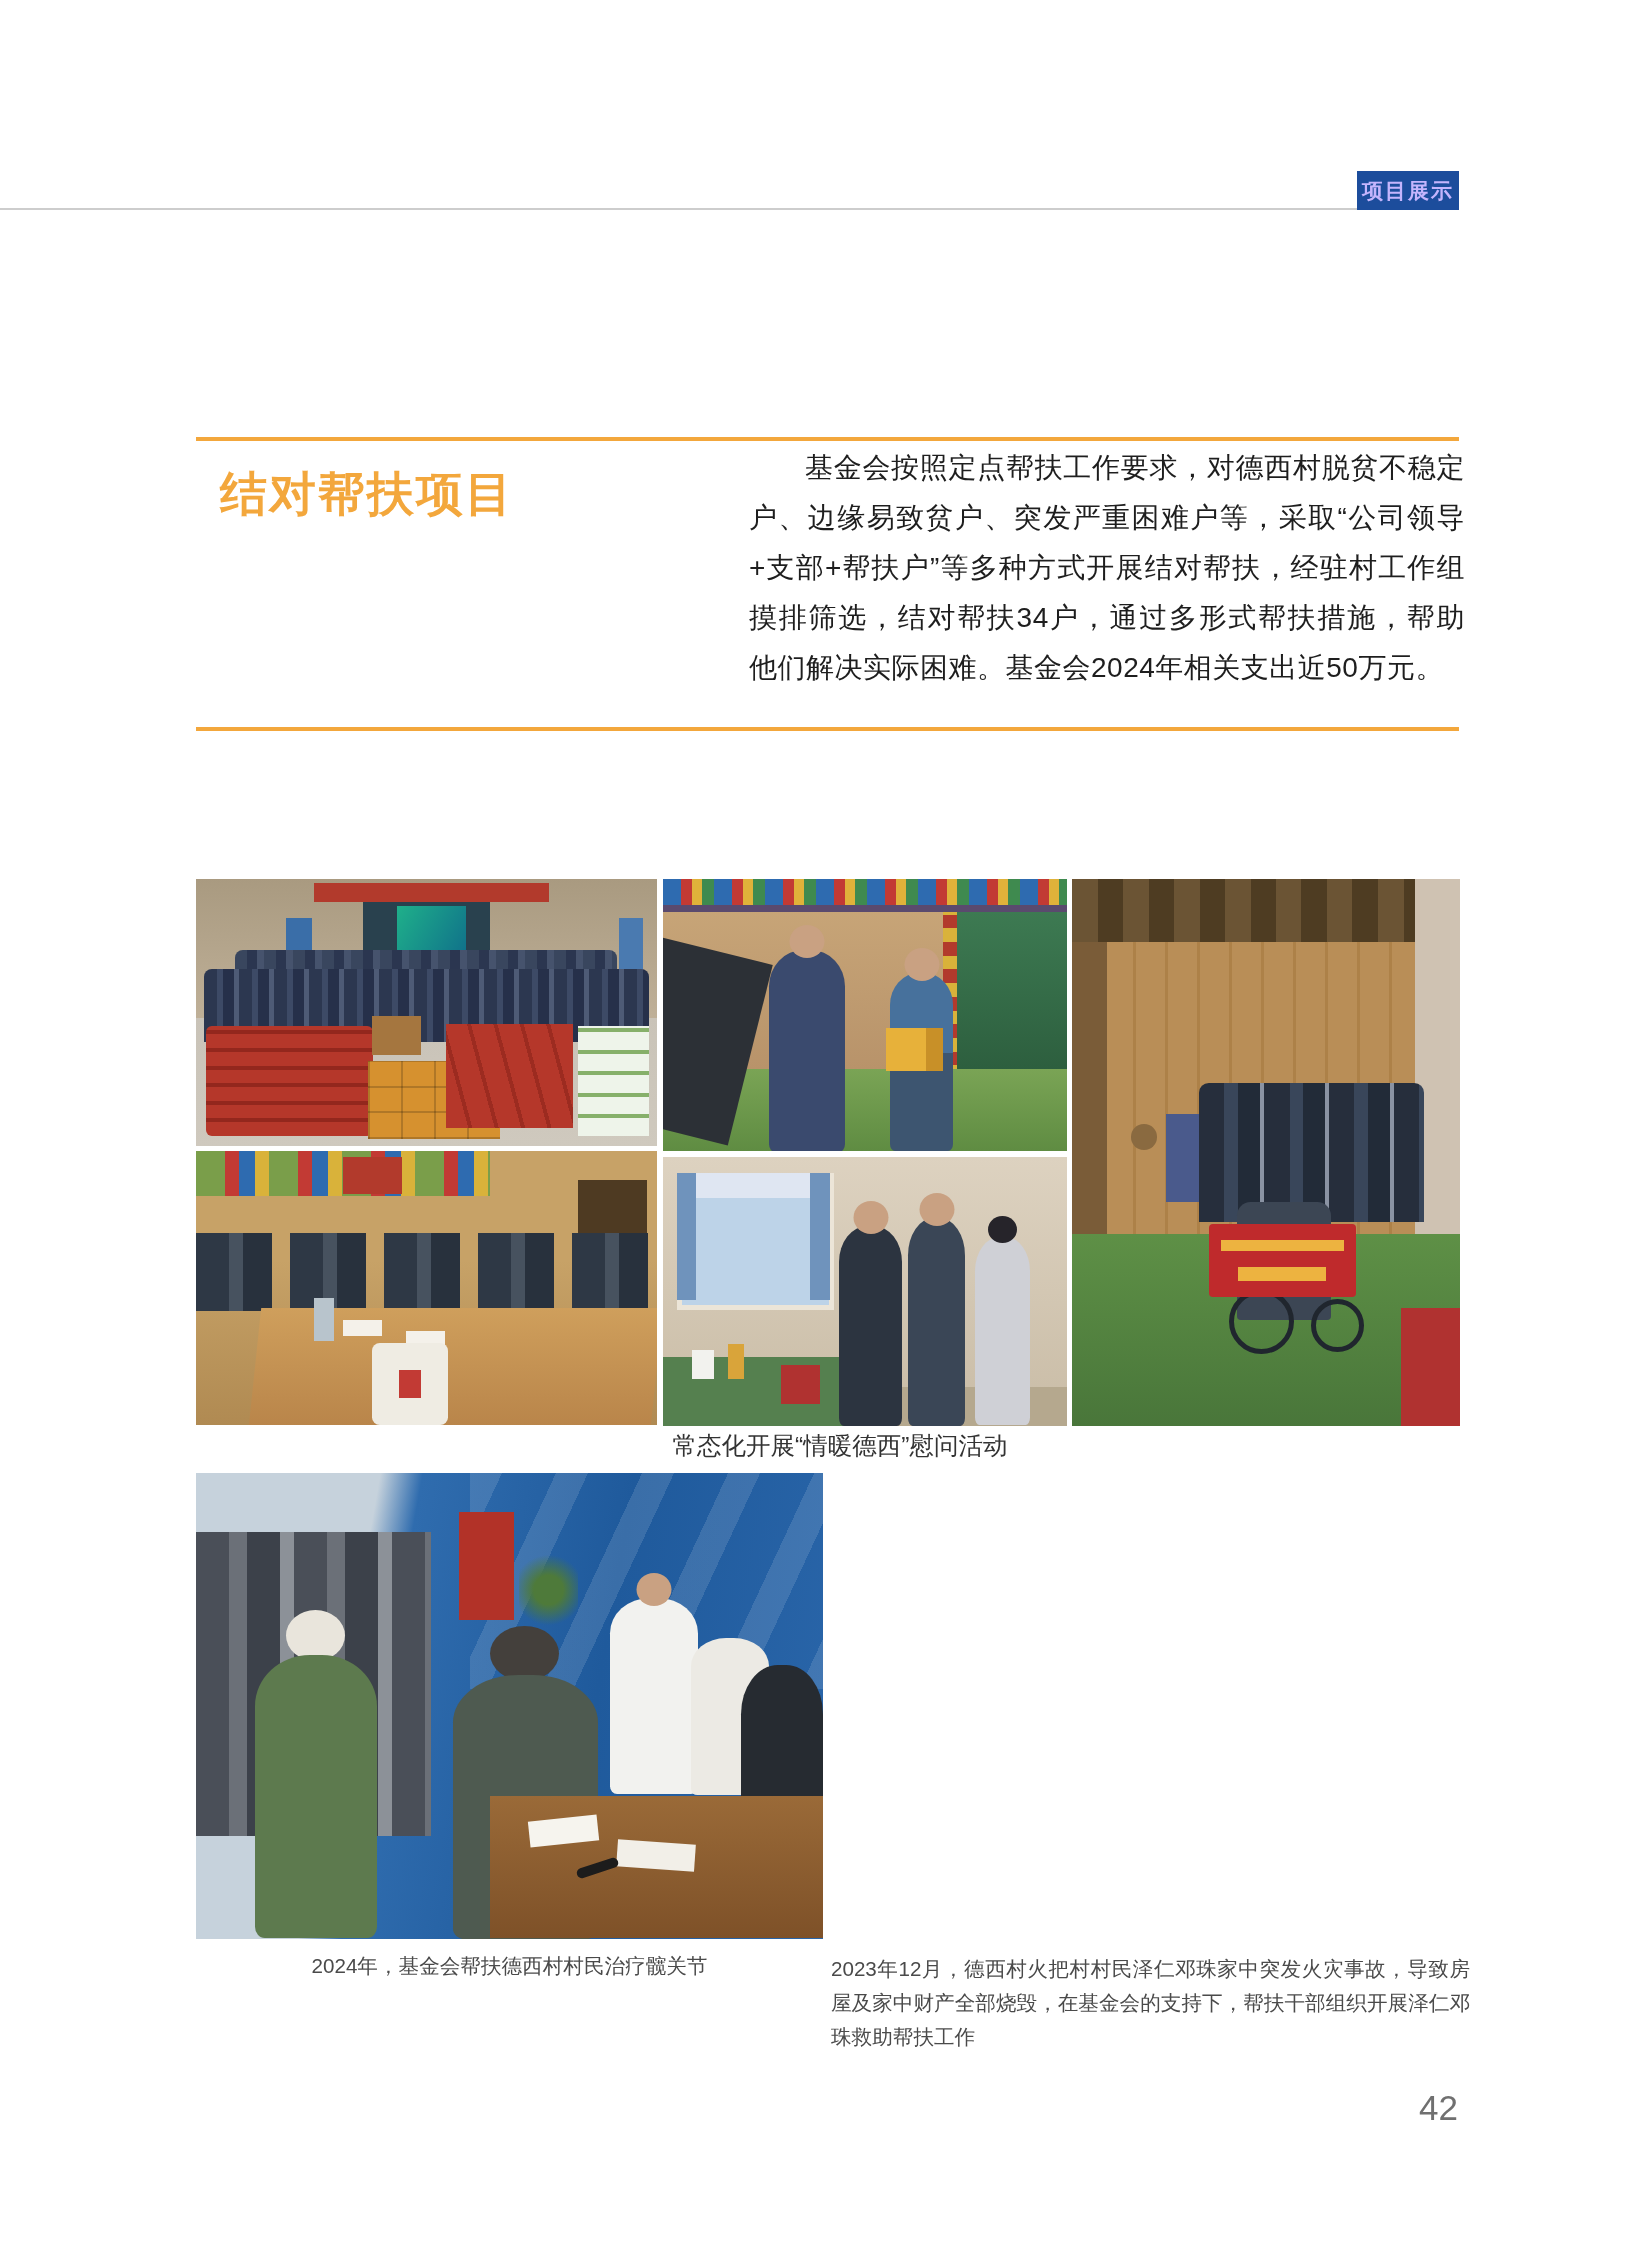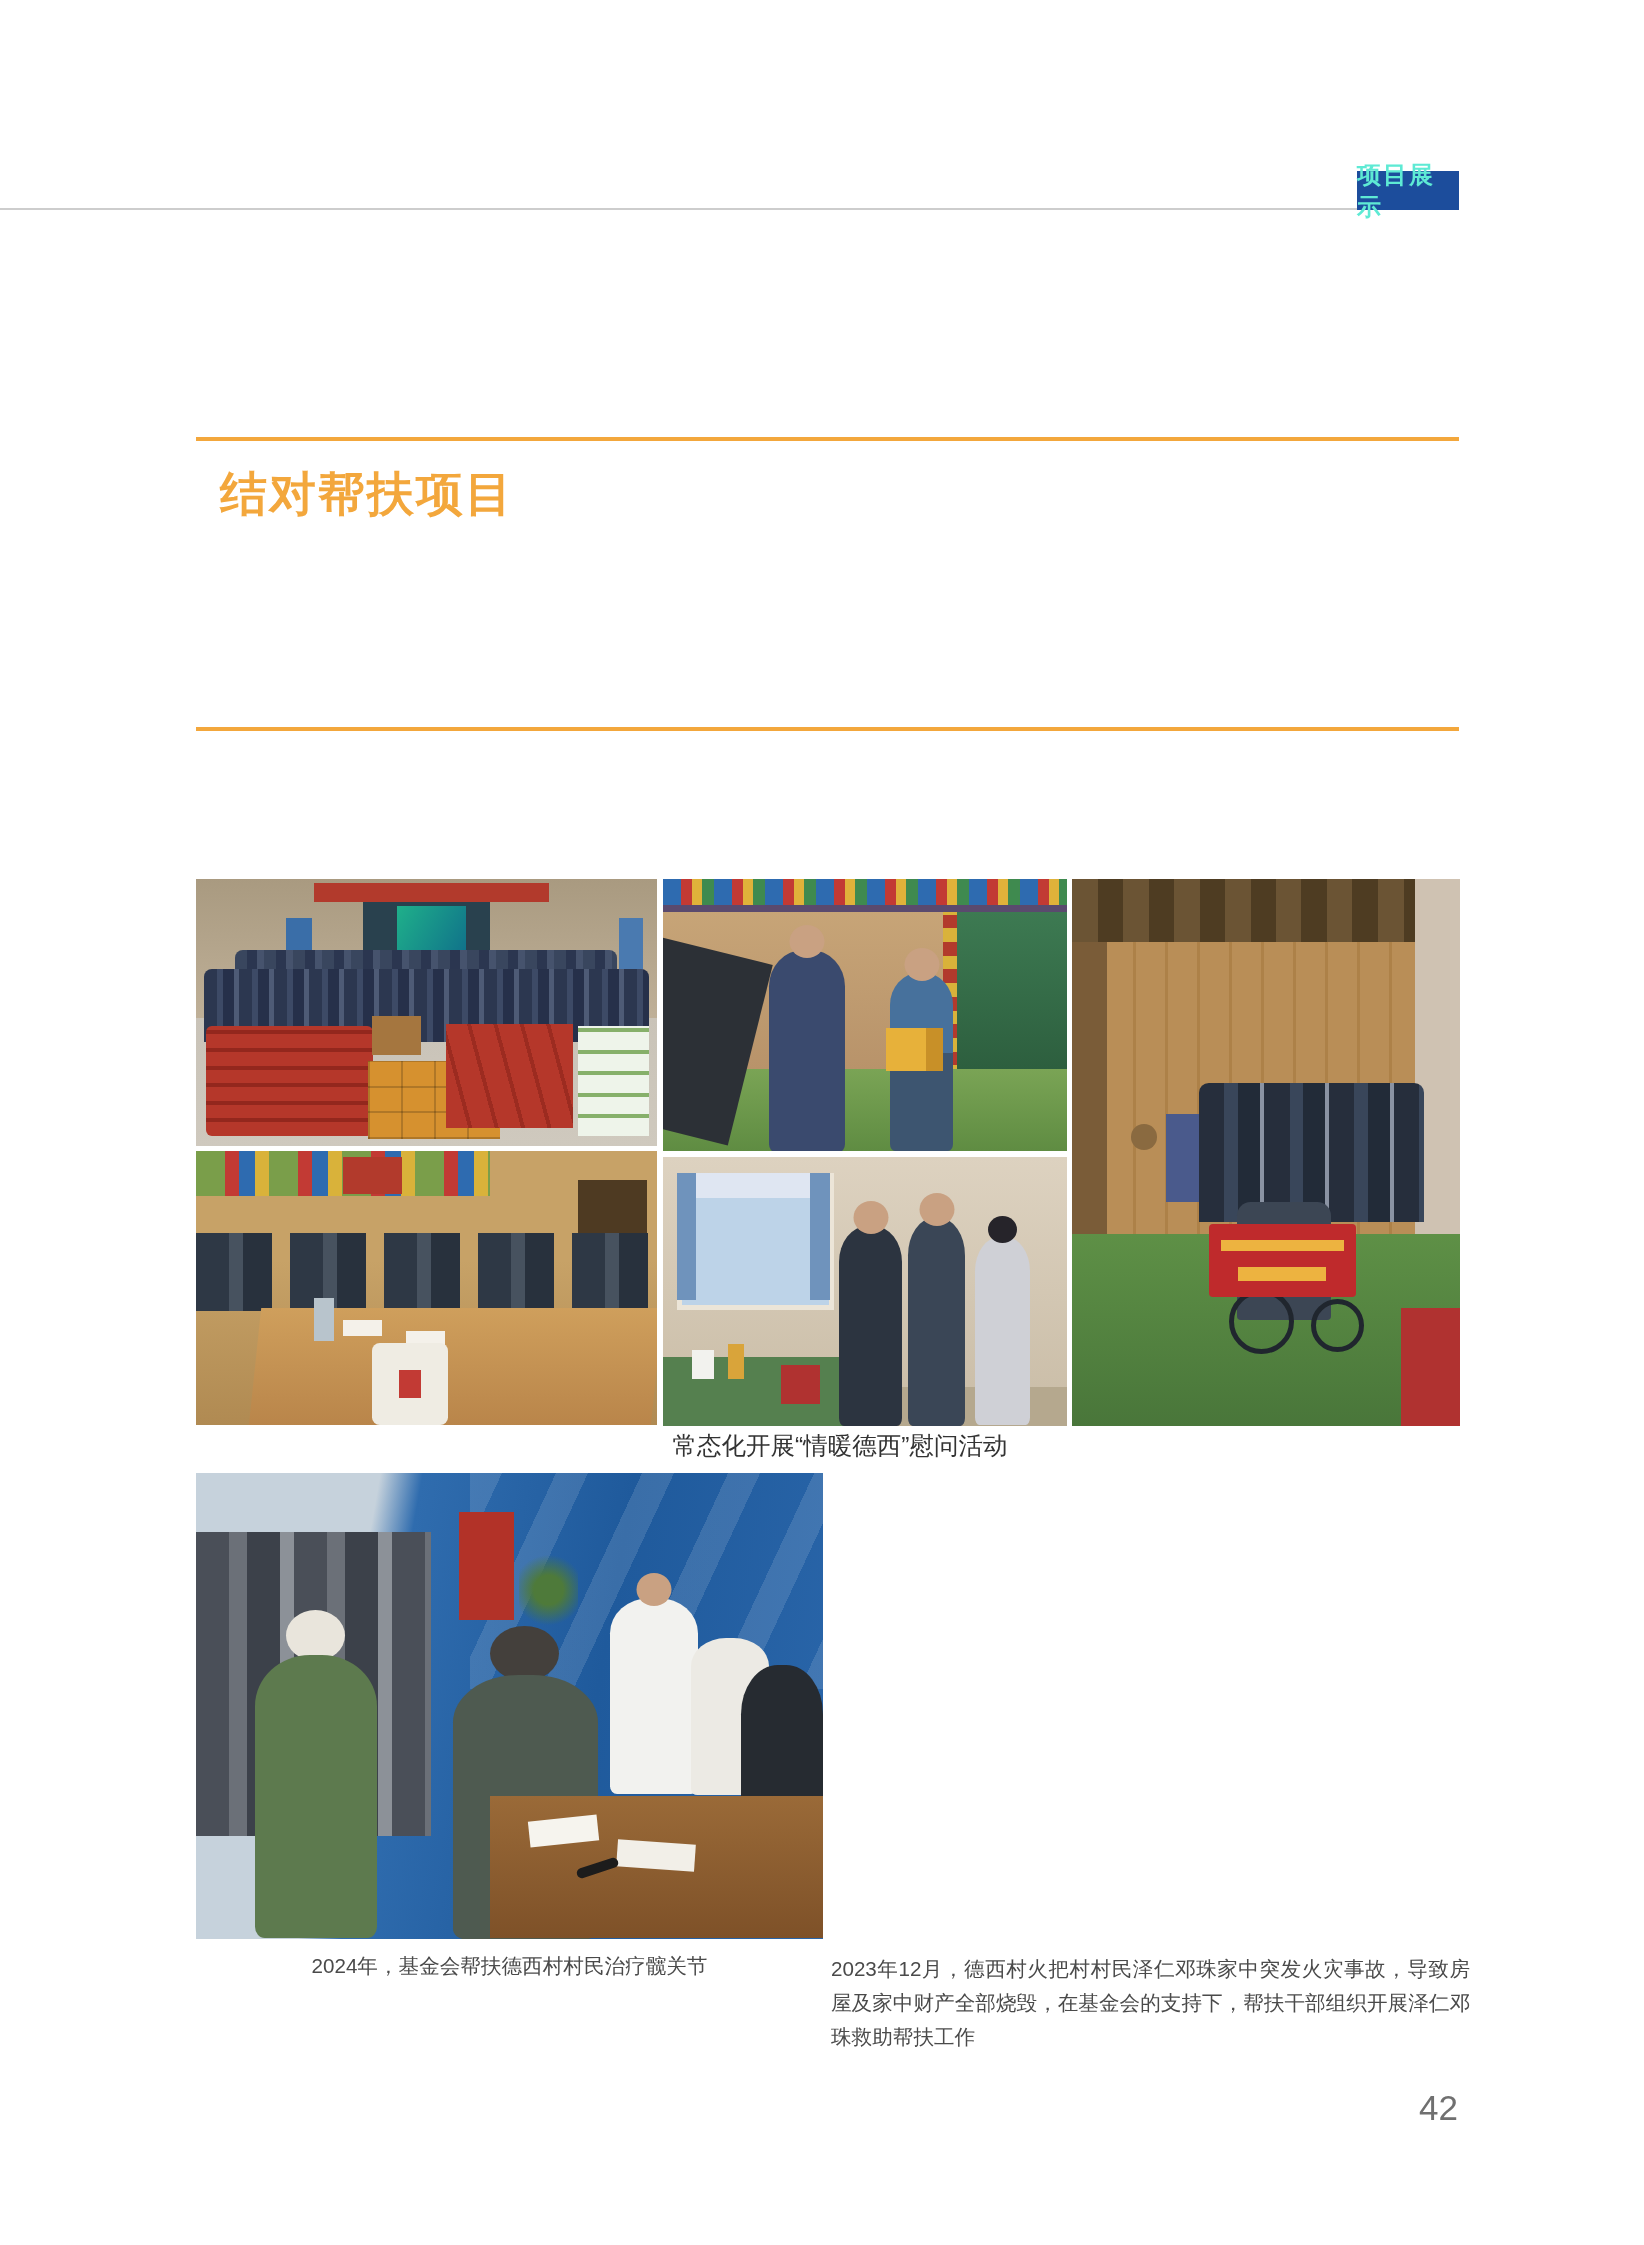--- a/index.html
+++ b/index.html
@@ -6,21 +6,21 @@
     --accent_orange:#F3A73C; --badge_blue:#1C4D9C; --text_dark:#1E1E1E;
     --caption_gray:#4A4A4A; --divider_gray:#CDCDCD; --page_bg:#FFFFFF;
   }
   html,body{margin:0;padding:0;background:#fff;}
   .page{position:relative;width:1645px;height:2246px;background:var(--page_bg);
         font-family:"Liberation Sans","DejaVu Sans",sans-serif;overflow:hidden;}
   .abs{position:absolute;}
   .divider{position:absolute;left:0;top:208px;width:1358px;height:2px;background:var(--divider_gray);}
   .badge{position:absolute;left:1357px;top:171px;width:102px;height:39px;background:var(--badge_blue);
          display:flex;align-items:center;justify-content:center;}
-  .badge span{color:#5eead4;font-size:24px;font-weight:700;letter-spacing:2px;}
+  .badge span{color:#c4b5fd;font-size:21px;font-weight:700;letter-spacing:2px;}
   .rule{position:absolute;left:196px;width:1263px;height:3.9px;background:var(--accent_orange);}
   .rule-top{top:437px;} .rule-bottom{top:727px;}
   .title{position:absolute;left:220px;top:459px;font-size:47px;line-height:69px;
          font-weight:700;color:var(--accent_orange);letter-spacing:2px;}
   .body-text{position:absolute;left:749px;top:443px;width:716px;margin:0;font-size:28px;line-height:50px;
          color:var(--text_dark);text-align:justify;text-indent:2em;letter-spacing:0.5px;}
   .gallery-top{position:absolute;left:196px;top:879px;width:1264px;height:547px;}
   .photo{position:absolute;overflow:hidden;background:#d8d2c6;}
   .caption{position:absolute;color:var(--caption_gray);}
   .caption-top{left:208px;top:1429px;width:1264px;text-align:center;font-size:24.5px;color:#333;}
@@ -39,20 +39,21 @@
 
   <div class="divider"></div>
   <div class="badge">
     <span>项目展示</span>
   </div>
 
   <div class="rule rule-top"></div>
   <div class="title">
     <div>结对帮扶项目</div>
   </div>
+  <p class="body-text">基金会按照定点帮扶工作要求，对德西村脱贫不稳定户、边缘易致贫户、突发严重困难户等，采取“公司领导+支部+帮扶户”等多种方式开展结对帮扶，经驻村工作组摸排筛选，结对帮扶34户，通过多形式帮扶措施，帮助他们解决实际困难。基金会2024年相关支出近50万元。</p>
   <div class="rule rule-bottom"></div>
 
   <div class="gallery-top">
 
     <div class="photo" style="left:0;top:0;width:461px;height:267px">
       <div class="abs" style="inset:0;background:linear-gradient(180deg,#a99a80 0%,#bfb098 52%,#c9c3b8 52%,#cfc9be 100%);"></div>
       <div class="abs" style="left:167px;top:9.8px;width:127px;height:118px;background:#29414e;"></div>
       <div class="abs" style="left:201px;top:27.4px;width:69px;height:54px;background:linear-gradient(120deg,#1fb08a,#0f6f8a);"></div>
       <div class="abs" style="left:118px;top:3.9px;width:235px;height:19.6px;background:#b23a2c;"></div>
       <div class="abs" style="left:90px;top:39px;width:25.5px;height:59px;background:#3a6ea8;"></div>

